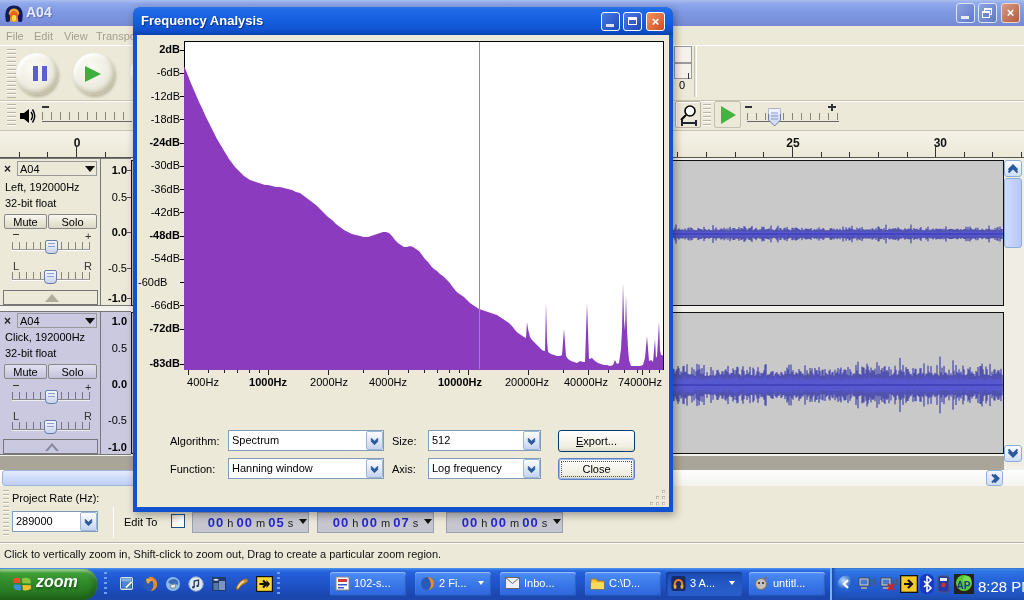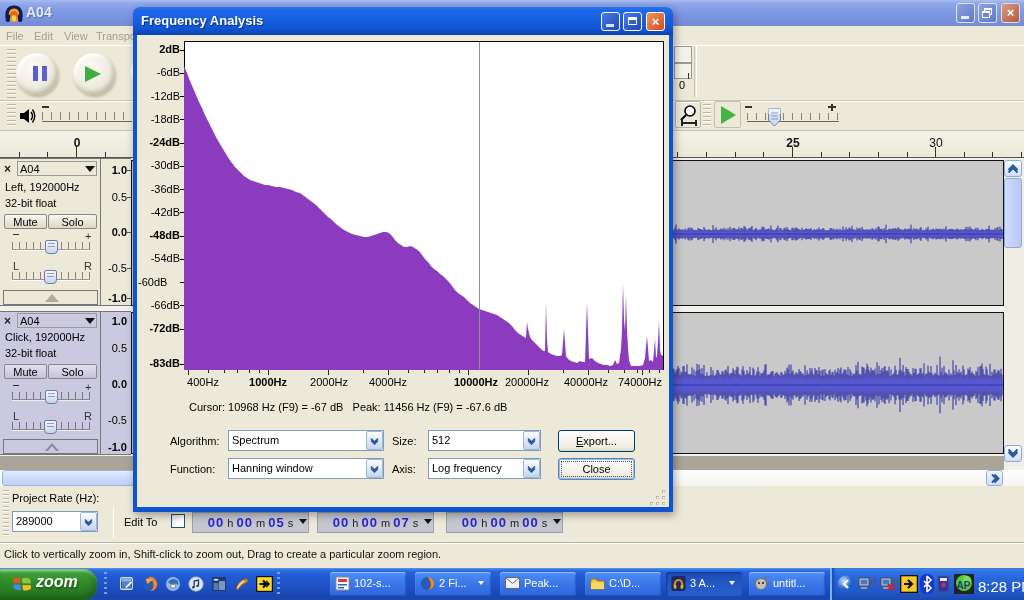--- a/index.html
+++ b/index.html
@@ -79,21 +79,21 @@
     <g stroke="#8898c0" stroke-width="1">
       <line x1="4" y1="5" x2="11" y2="5"></line>
       <line x1="4" y1="8" x2="11" y2="8"></line>
       <line x1="4" y1="11" x2="11" y2="11"></line>
     </g>
   </svg>
 
 <div class="abs" style="left:0;top:131px;width:1024px;height:27px;background:linear-gradient(180deg,#f4f2e8,#ece9d8);border-bottom:1px solid #555"></div>
 <div class="abs" style="left:69px;top:136px;width:16px;text-align:center;font-size:12px;font-weight:bold;color:#111">0</div>
 <div class="abs" style="left:782px;top:136px;width:22px;text-align:center;font-size:12px;font-weight:bold;color:#111">25</div>
-<div class="abs" style="left:925px;top:136px;width:22px;text-align:center;font-size:12px;font-weight:normal;color:#111">30</div>
+<div class="abs" style="left:925px;top:136px;width:22px;text-align:right;font-size:12px;font-weight:bold;color:#111">30</div>
 <div style="position:absolute;left:76px;top:147px;width:1px;height:10px;background:#333"></div>
 <div style="position:absolute;left:105px;top:152px;width:1px;height:5px;background:#333"></div>
 <div style="position:absolute;left:133px;top:152px;width:1px;height:5px;background:#333"></div>
 <div style="position:absolute;left:162px;top:152px;width:1px;height:5px;background:#333"></div>
 <div style="position:absolute;left:191px;top:152px;width:1px;height:5px;background:#333"></div>
 <div style="position:absolute;left:219px;top:147px;width:1px;height:10px;background:#333"></div>
 <div style="position:absolute;left:248px;top:152px;width:1px;height:5px;background:#333"></div>
 <div style="position:absolute;left:276px;top:152px;width:1px;height:5px;background:#333"></div>
 <div style="position:absolute;left:305px;top:152px;width:1px;height:5px;background:#333"></div>
 <div style="position:absolute;left:334px;top:152px;width:1px;height:5px;background:#333"></div>
@@ -324,25 +324,24 @@
     <div style="position:absolute;left:563.4px;top:370px;width:1px;height:3px;background:#222"></div>
     <div style="position:absolute;left:607.8px;top:370px;width:1px;height:3px;background:#222"></div>
     <div style="position:absolute;left:623.6px;top:370px;width:1px;height:3px;background:#222"></div>
     <div style="position:absolute;left:637.0px;top:370px;width:1px;height:3px;background:#222"></div>
     <div style="position:absolute;left:648.6px;top:370px;width:1px;height:3px;background:#222"></div>
     <div style="position:absolute;left:658.8px;top:370px;width:1px;height:3px;background:#222"></div>
  <div style="position:absolute;left:173px;top:376px;width:60px;text-align:center;font-size:11px;font-weight:normal;color:#000">400Hz</div>
     <div style="position:absolute;left:238px;top:376px;width:60px;text-align:center;font-size:11px;font-weight:bold;color:#000">1000Hz</div>
     <div style="position:absolute;left:299px;top:376px;width:60px;text-align:center;font-size:11px;font-weight:normal;color:#000">2000Hz</div>
     <div style="position:absolute;left:358px;top:376px;width:60px;text-align:center;font-size:11px;font-weight:normal;color:#000">4000Hz</div>
-    <div style="position:absolute;left:438px;top:376px;width:60px;text-align:right;font-size:11px;font-weight:bold;color:#000">10000Hz</div>
+    <div style="position:absolute;left:438px;top:376px;width:60px;text-align:left;font-size:11px;font-weight:bold;color:#000">10000Hz</div>
     <div style="position:absolute;left:497px;top:376px;width:60px;text-align:center;font-size:11px;font-weight:normal;color:#000">20000Hz</div>
     <div style="position:absolute;left:556px;top:376px;width:60px;text-align:center;font-size:11px;font-weight:normal;color:#000">40000Hz</div>
     <div style="position:absolute;left:610px;top:376px;width:60px;text-align:center;font-size:11px;font-weight:normal;color:#000">74000Hz</div>
- <div class="abs" style="left:189px;top:401px;font-size:11px;color:#000">Cursor: 10968 Hz (F9) = -67 dB&nbsp;&nbsp;&nbsp;Peak: 11456 Hz (F9) = -67.6 dB</div>
 
  <div class="abs" style="left:170px;top:435px;font-size:11px;color:#000">Algorithm:</div>
  <div class="abs" style="left:228px;top:430px;width:156px;height:21px;background:#fff;border:1px solid #7f9db9"></div>
  <div class="abs" style="left:232px;top:434px;font-size:11px;color:#000">Spectrum</div>
  <div class="abs" style="left:366px;top:431px;width:17px;height:19px;background:linear-gradient(180deg,#fdfdfd,#c6d3f0);border:1px solid #9cb6d8;border-radius:2px"></div>
  <svg class="abs" style="left:370px;top:437px" width="9" height="8" viewBox="0 0 9 8">
       <path d="M1 1.5 L4.5 5 L8 1.5 M1 3.5 L4.5 7 L8 3.5" stroke="#2a5a9c" stroke-width="1.6" fill="none"></path>
     </svg>
  <div class="abs" style="left:392px;top:435px;font-size:11px;color:#000">Size:</div>
  <div class="abs" style="left:428px;top:430px;width:113px;height:21px;background:#fff;border:1px solid #7f9db9"></div>
@@ -456,21 +455,21 @@
       <circle cx="8" cy="8" r="7" fill="#2a5ab8"></circle>
       <path d="M8 1 A7 7 0 0 1 15 8 A7 7 0 0 1 9 15 Q13 11 11 6 Q10 3 8 1" fill="#f08a1c"></path>
     </svg>
  <div class="abs" style="left:439px;top:9px;font-size:11px;color:#fff">2 Fi...</div>
  <div class="abs" style="left:478px;top:13px;width:0;height:0;border-top:4px solid #fff;border-left:3.5px solid transparent;border-right:3.5px solid transparent"></div>
  <div class="abs" style="left:500px;top:4px;width:76px;height:24px;border-radius:3px;background:linear-gradient(180deg,#4e8df5,#3a77e8 50%,#2e66dc);box-shadow:inset 0 1px 1px #9cc0fa,inset -1px -1px 1px #2255b8"></div>
  <svg class="abs" style="left:505px;top:9px" width="15" height="12" viewBox="0 0 15 12">
       <rect x="0.5" y="0.5" width="14" height="11" fill="#f0f0f8" stroke="#667"></rect>
       <path d="M0.5 0.5 L7.5 6.5 L14.5 0.5" stroke="#667" fill="none"></path>
     </svg>
- <div class="abs" style="left:524px;top:9px;font-size:11px;color:#fff">Peak...</div>
+ <div class="abs" style="left:524px;top:9px;font-size:11px;color:#fff">Inbo...</div>
  <div class="abs" style="left:585px;top:4px;width:76px;height:24px;border-radius:3px;background:linear-gradient(180deg,#4e8df5,#3a77e8 50%,#2e66dc);box-shadow:inset 0 1px 1px #9cc0fa,inset -1px -1px 1px #2255b8"></div>
  <svg class="abs" style="left:590px;top:9px" width="15" height="13" viewBox="0 0 15 13">
       <path d="M1 2 L6 2 L7.5 4 L14 4 L14 12 L1 12 Z" fill="#f8c838" stroke="#a87818"></path>
       <path d="M1 5.5 L14 5.5 L14 12 L1 12 Z" fill="#fada5e"></path>
     </svg>
  <div class="abs" style="left:609px;top:9px;font-size:11px;color:#fff">C:\D...</div>
  <div class="abs" style="left:666px;top:4px;width:76px;height:24px;border-radius:3px;background:linear-gradient(180deg,#1c4cb4,#2458c4 50%,#2a5ecc);box-shadow:inset 1px 1px 2px #123888"></div>
  <svg class="abs" style="left:671px;top:8px" width="15" height="15" viewBox="0 0 18 19">
       <rect x="0" y="0" width="18" height="19" rx="3" fill="#1a2a66"></rect>
       <path d="M4 13 Q4 5 9 5 Q14 5 14 13" stroke="#f08020" stroke-width="2.6" fill="none"></path>

